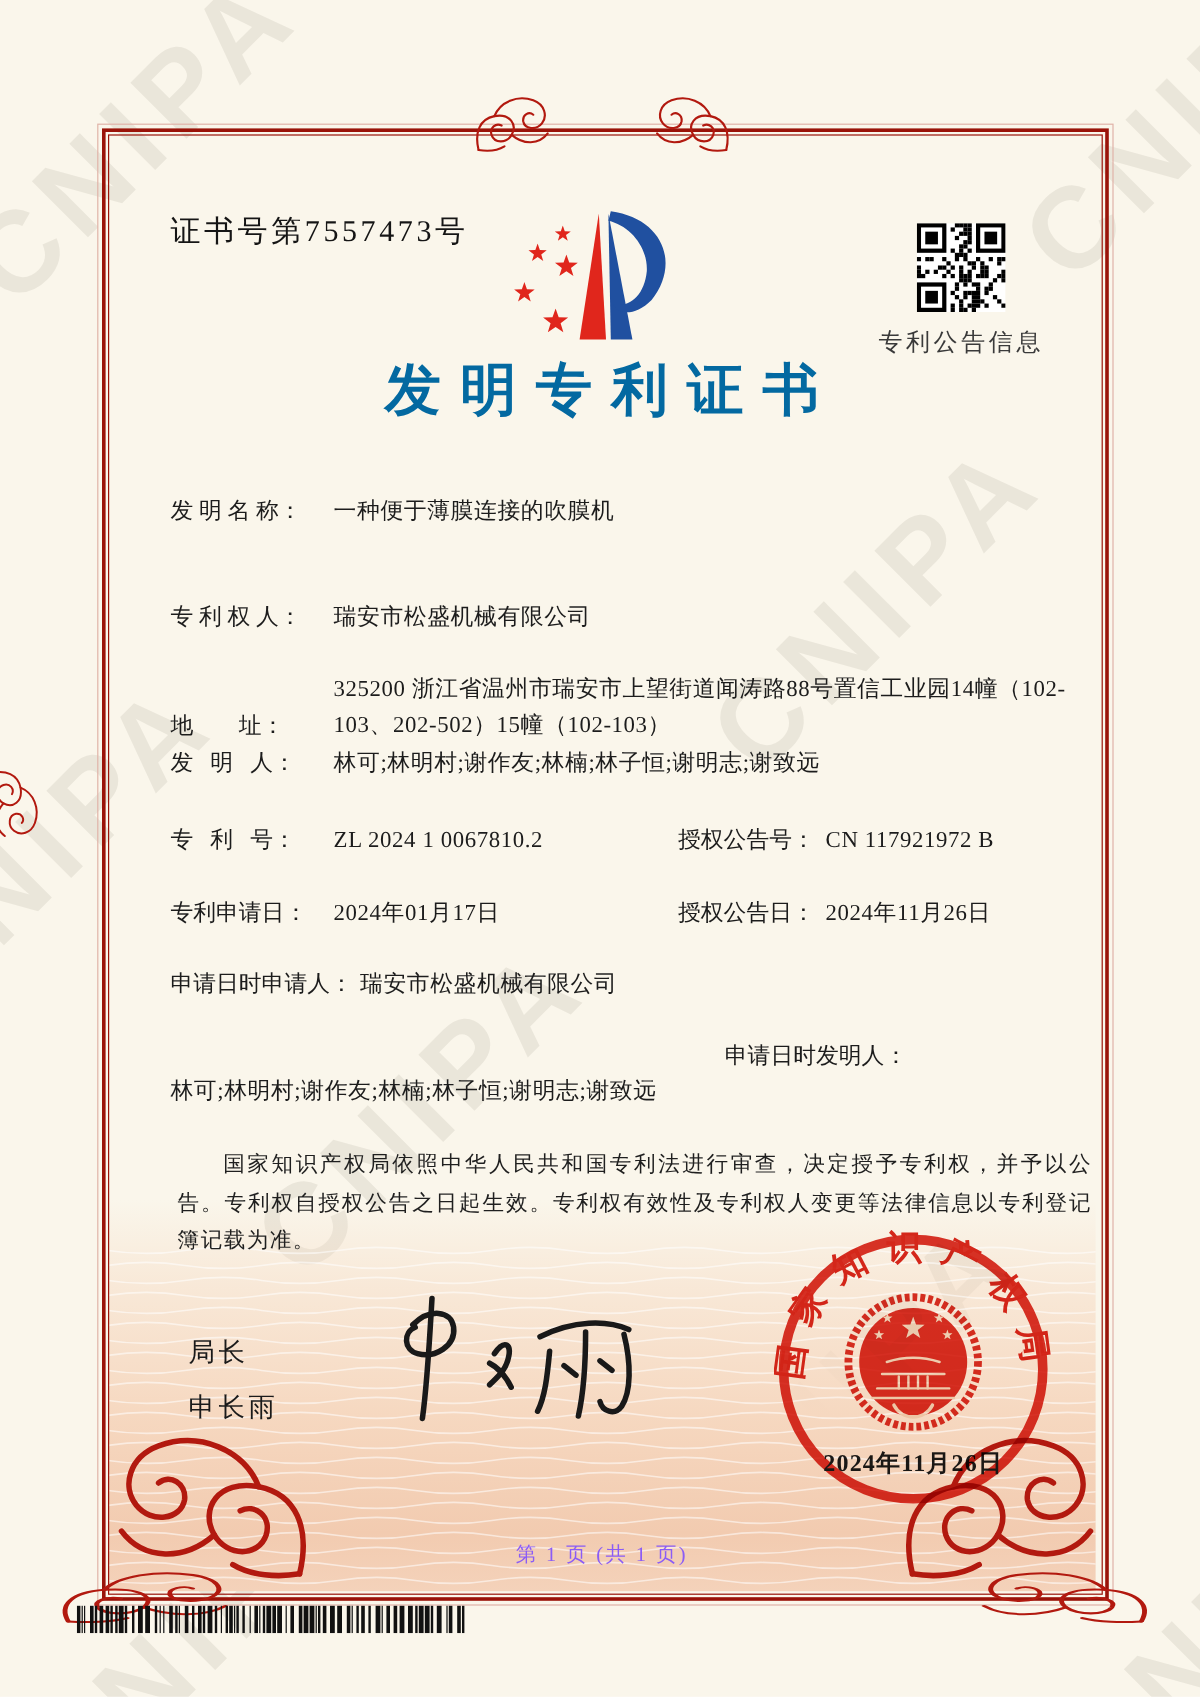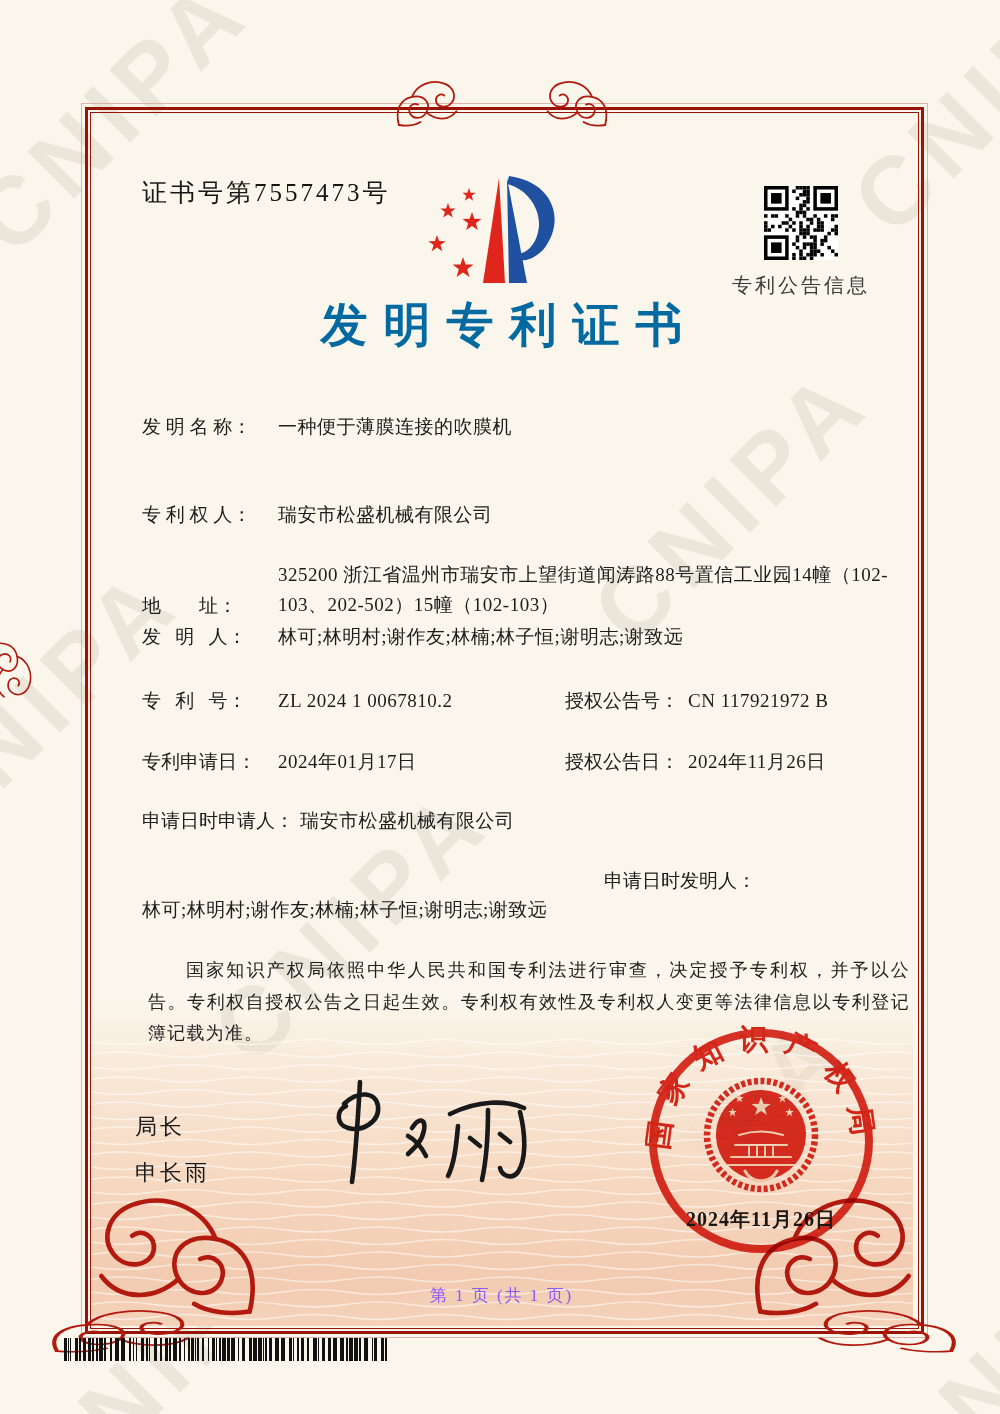--- a/index.html
+++ b/index.html
@@ -56,21 +56,21 @@
   .row.right-col .lbl{width:123px;}
   .row.right-col .val{width:230px;}
   
   .paragraph{
     position:absolute;left:124px;top:955px;width:762px;
     font-size:18px;line-height:31.5px;letter-spacing:1.2px;
     text-align:justify;text-indent:38px;color:#1f1f1f;margin-left:24px;
   }
   
   .official{
-    position:absolute;left:135px;font-family:"Liberation Sans","DejaVu Sans",sans-serif;
+    position:absolute;left:157px;font-family:"Liberation Sans","DejaVu Sans",sans-serif;
     font-size:22px;letter-spacing:3px;color:#1a1a1a;font-weight:500;
   }
   .signature-svg{position:absolute;left:292px;top:1076px;}
   
   .seal{position:absolute;left:645px;top:1025px;width:232px;height:232px;mix-blend-mode:multiply;}
   .seal svg{display:block;}
   .seal-date{
     position:absolute;left:0;bottom:24px;width:100%;text-align:center;
     font-size:20px;letter-spacing:1px;color:#1b1b1b;font-weight:bold;
   }

